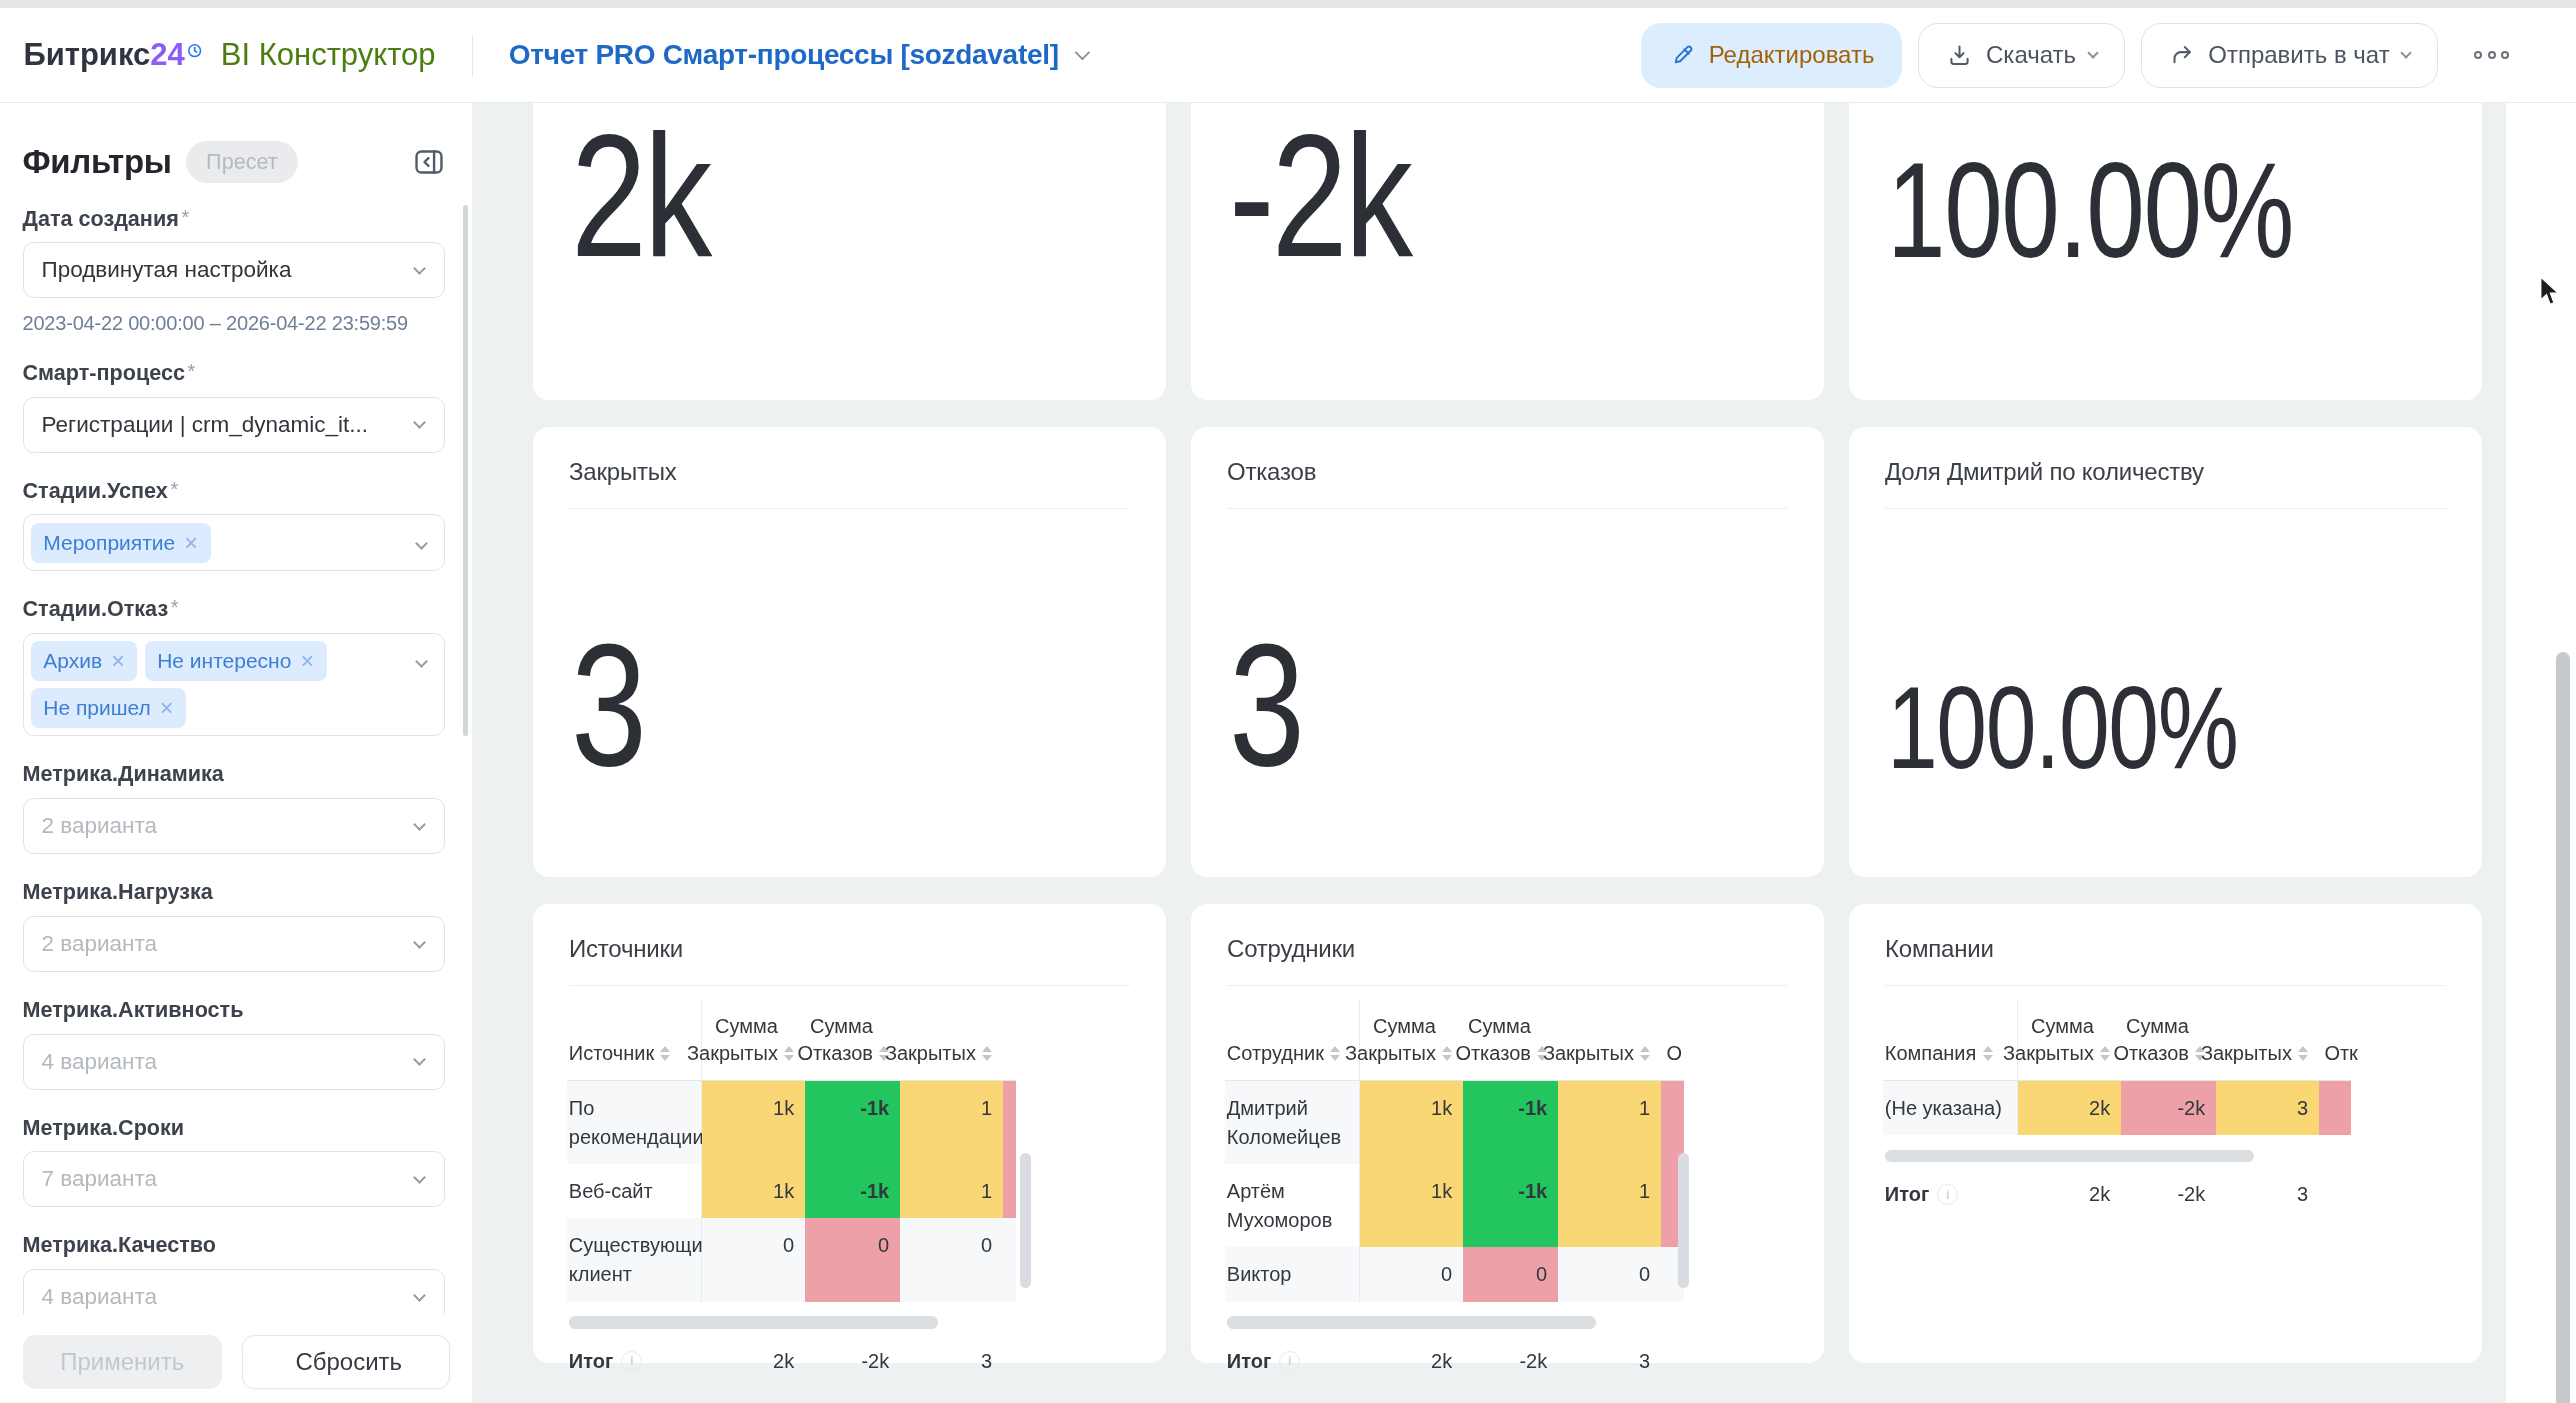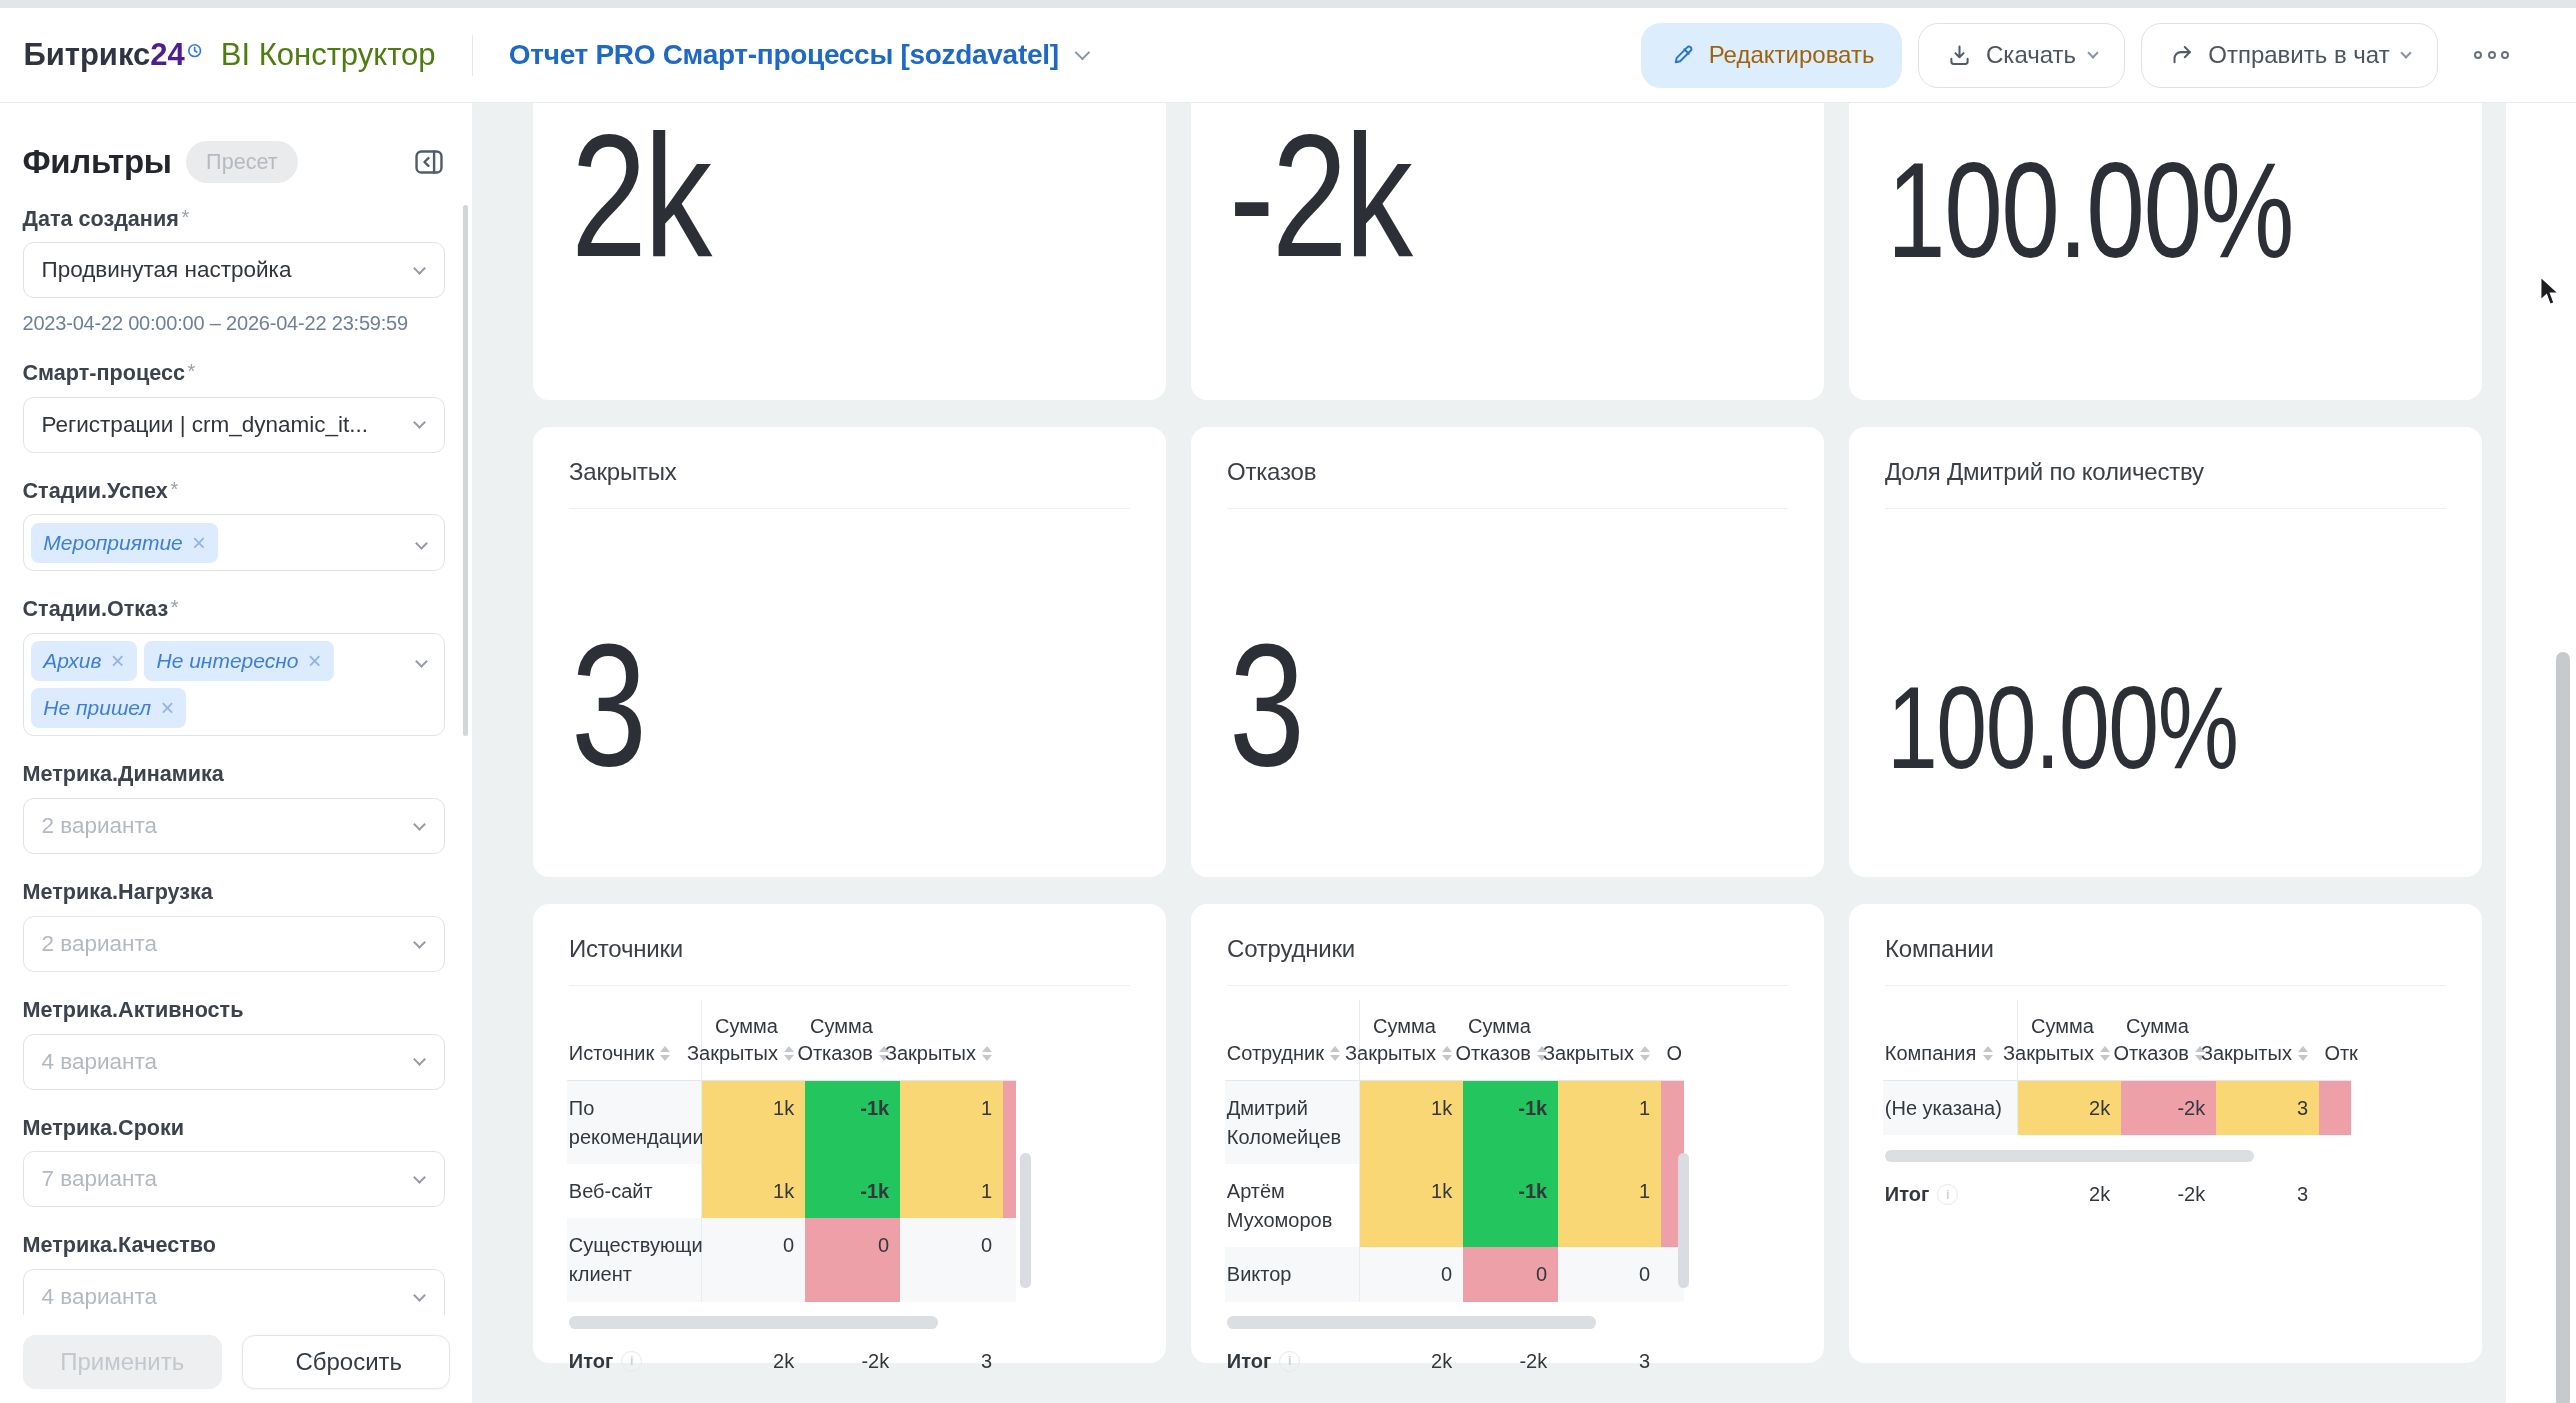--- a/index.html
+++ b/index.html
@@ -9,21 +9,21 @@
     font-family:"Liberation Sans","DejaVu Sans",sans-serif;color:#33383e;background:#eef1f2;
   }
   
   .topstrip{height:8px;background:#e3e6e8;}
   .appbar{
     height:95px;background:#fff;border-bottom:1.3px solid #e9ecee;
     display:flex;align-items:center;padding:0 58px 0 23.4px;
   }
   .logo{display:flex;align-items:center;font-size:31px;white-space:nowrap;}
   .logo .lg-primary{color:#2f3440;font-weight:600;}
-  .logo .lg-number{color:#4c1d95;font-weight:600;}
+  .logo .lg-number{color:#8b5cf6;font-weight:600;}
   .logo .lg-clock{margin:-14.4px 0 0 1.8px;}
   .logo .lg-suffix{color:#4d7c0f;font-weight:400;margin-left:19px;}
   .bar-divider{width:1.3px;height:41px;background:#e4e7ea;margin:0 36px;}
   .report-title-group{display:flex;align-items:center;gap:18px;cursor:pointer;}
   .report-title{font-size:28px;font-weight:700;color:#1e68c6;letter-spacing:-0.3px;}
   .chev{width:10.8px;height:10.8px;border-right:2.7px solid #8b939c;border-bottom:2.7px solid #8b939c;
         transform:rotate(45deg);display:inline-block;margin-top:-5.4px;flex:none;}
   .bar-spacer{flex:1;}
   .btn{display:flex;align-items:center;gap:12.6px;height:65px;border-radius:20px;
        padding:0 27px;font-size:24px;font-weight:500;border:1.3px solid transparent;
@@ -50,21 +50,21 @@
   .select{
     min-height:56px;border:1.3px solid #dfe3e6;border-radius:10.8px;background:#fff;
     display:flex;align-items:center;padding:0 18px;position:relative;cursor:pointer;
   }
   .select .sval{font-size:22.5px;color:#30353b;flex:1;white-space:nowrap;overflow:hidden;}
   .select .sph{font-size:22.5px;color:#b3b9bf;flex:1;}
   .select .chev{width:9px;height:9px;border-width:2.2px;border-color:#949ba3;margin:-3.6px 1.8px 0 10.8px;}
   .select.tags-box{padding:7.2px 40px 7.2px 7.2px;flex-wrap:wrap;gap:7.2px;align-items:flex-start;}
   .select.tags-box .chev{position:absolute;right:18px;top:23.4px;margin:0;}
   .tag{display:inline-flex;align-items:center;background:#dcebfd;color:#3d7fd4;
-       font-size:21px;padding:8px 12.6px;border-radius:8px;gap:9px;white-space:nowrap;font-style:italic;}
+       font-size:21px;padding:8px 12.6px;border-radius:8px;gap:9px;white-space:nowrap;}
   .tag .x{color:#8fb4e6;font-size:23.4px;line-height:18px;cursor:pointer;}
   .fcaption{font-size:20px;color:#6f7f9a;margin-top:13.5px;letter-spacing:-0.2px;}
   .sb-scrollbar{position:absolute;right:3.6px;top:102px;width:5.4px;height:531px;border-radius:2.7px;background:#d2d6d9;}
   .sb-foot{flex:none;background:#fff;padding:20px 22.5px 14.4px 22.5px;display:flex;gap:20px;}
   .sb-btn{height:54px;border-radius:12.6px;font-size:24px;font-weight:500;flex:1;
           font-family:inherit;cursor:pointer;}
   .sb-btn.apply{background:#edeff1;color:#c3c8cd;border:none;}
   .sb-btn.reset{background:#fff;color:#343b45;border:1.3px solid #e3e6e9;box-shadow:0 0.9px 2.7px rgba(40,50,60,.05);padding-left:12px;}
   
   .main{flex:1;position:relative;overflow:hidden;}

